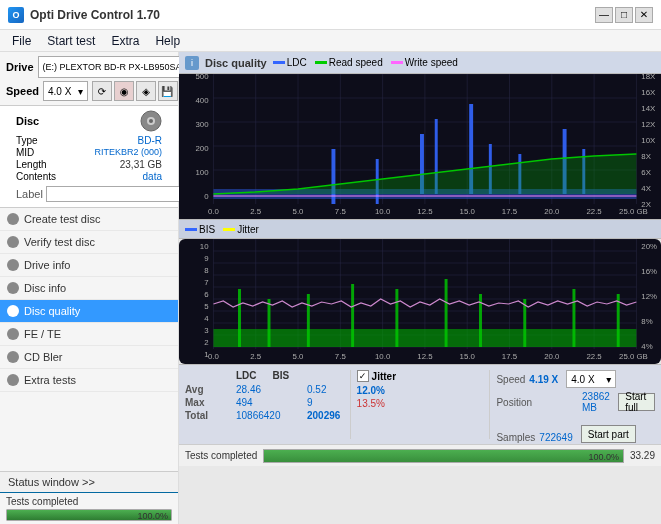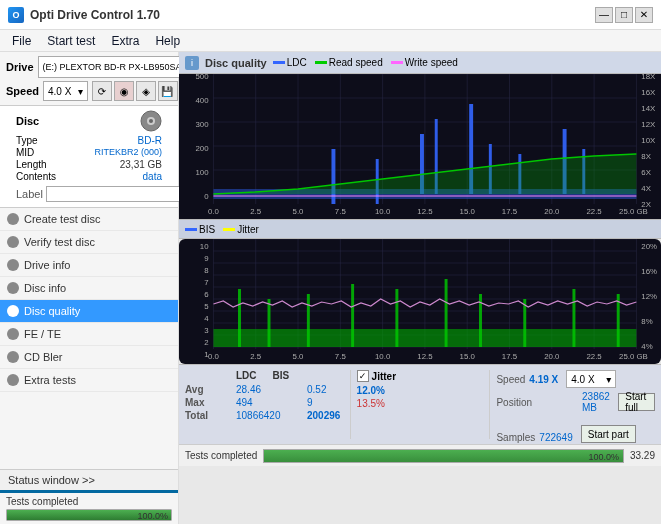--- a/index.html
+++ b/index.html
@@ -41,21 +41,21 @@
 
     
     .nav-item { padding: 5px 8px 5px 24px; cursor: pointer; font-size: 11px; color: #333; display: flex; align-items: center; gap: 6px; border-bottom: 1px solid #e8e8e8; position: relative; }
     .nav-item.active { background: #3399ff; color: white; }
     .nav-item-icon { position: absolute; left: 6px; width: 14px; height: 14px; display: flex; align-items: center; justify-content: center; }
     .nav-circle { width: 12px; height: 12px; border-radius: 50%; background: #999; display: flex; align-items: center; justify-content: center; }
     .nav-item.active .nav-circle { background: white; }
 
     
     .status-section { margin-top: auto; border-top: 1px solid #ccc; }
-    .status-window-btn { padding: 4px 8px; cursor: pointer; font-size: 11px; color: #333; border-bottom: 3px solid #0369a1; display: flex; align-items: center; gap: 4px; background: #f0f0f0; }
+    .status-window-btn { padding: 4px 8px; cursor: pointer; font-size: 11px; color: #333; border-bottom: 1px solid #0369a1; display: flex; align-items: center; gap: 4px; background: #f0f0f0; }
     .status-progress-area { padding: 3px 6px; background: #f5f5f5; }
     .status-text { font-size: 10px; color: #333; margin-bottom: 2px; }
     .progress-bar-container { height: 12px; background: #e0e0e0; border: 1px solid #aaa; border-radius: 1px; overflow: hidden; position: relative; }
     .progress-bar-fill { height: 100%; background: linear-gradient(to bottom, #4CAF50, #2e7d32); }
     .progress-percent { position: absolute; right: 3px; top: 0; font-size: 9px; line-height: 12px; color: #333; }
 
     
     .content-area { flex: 1; display: flex; flex-direction: column; background: #e8e8e8; }
 
     

